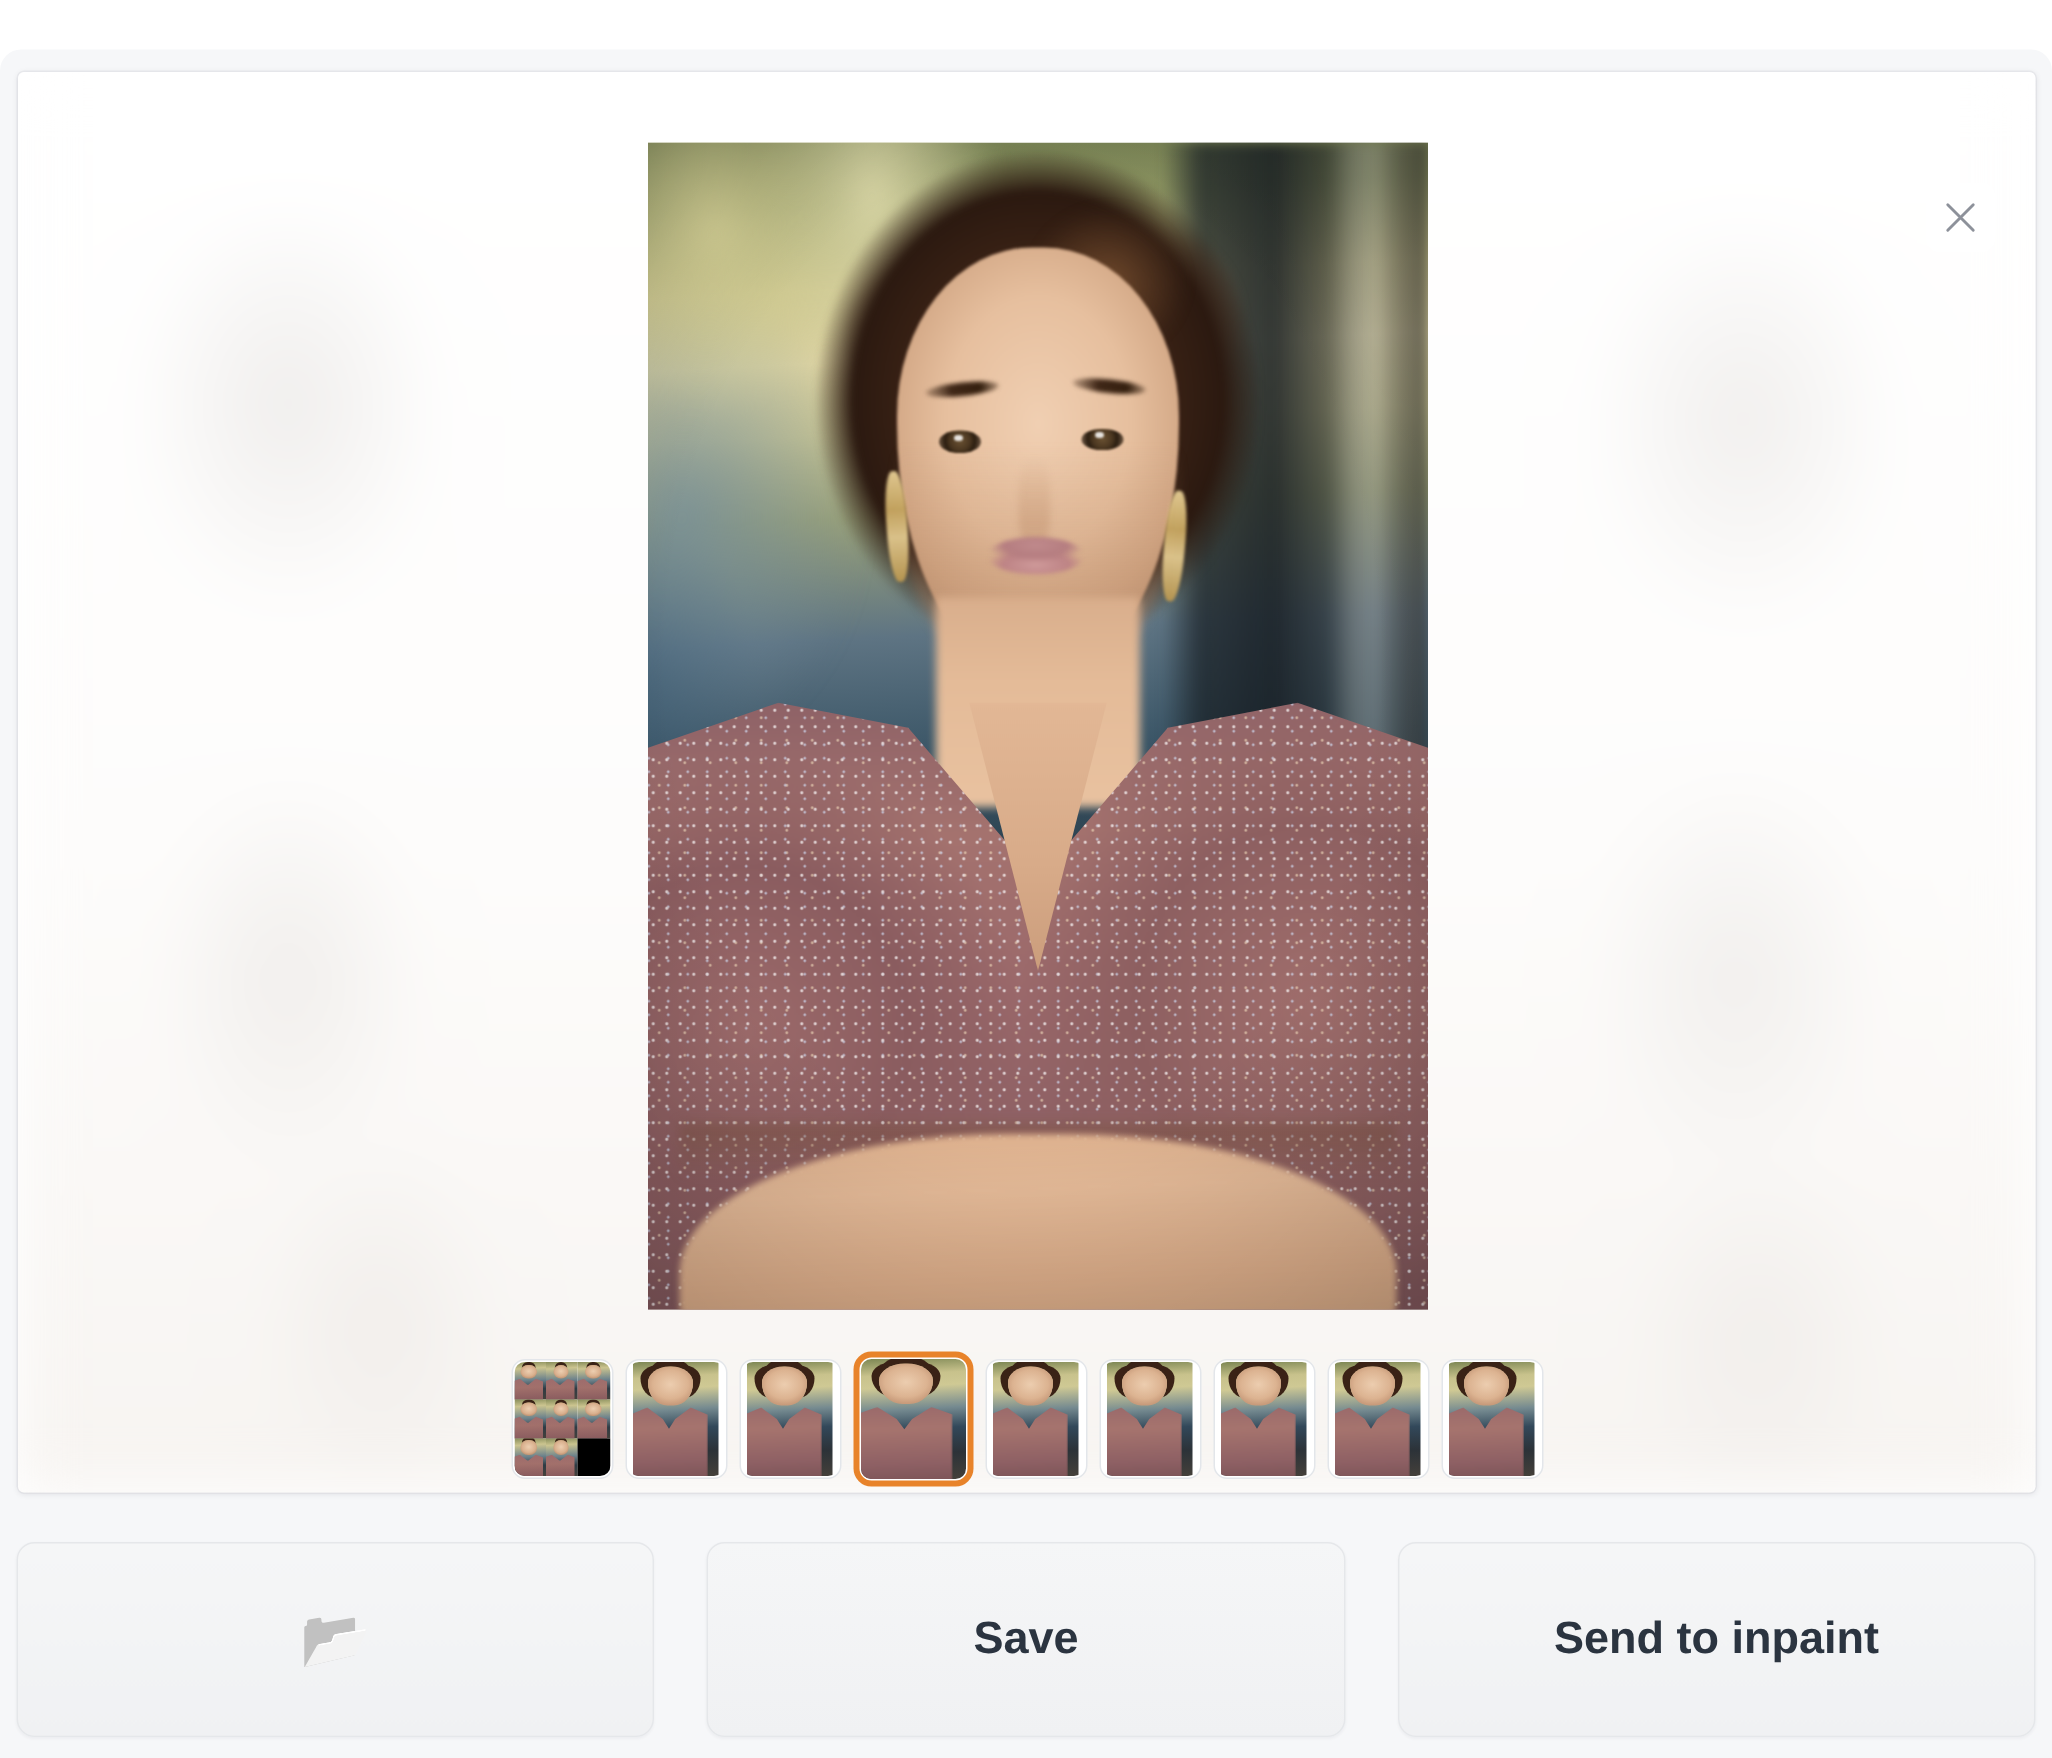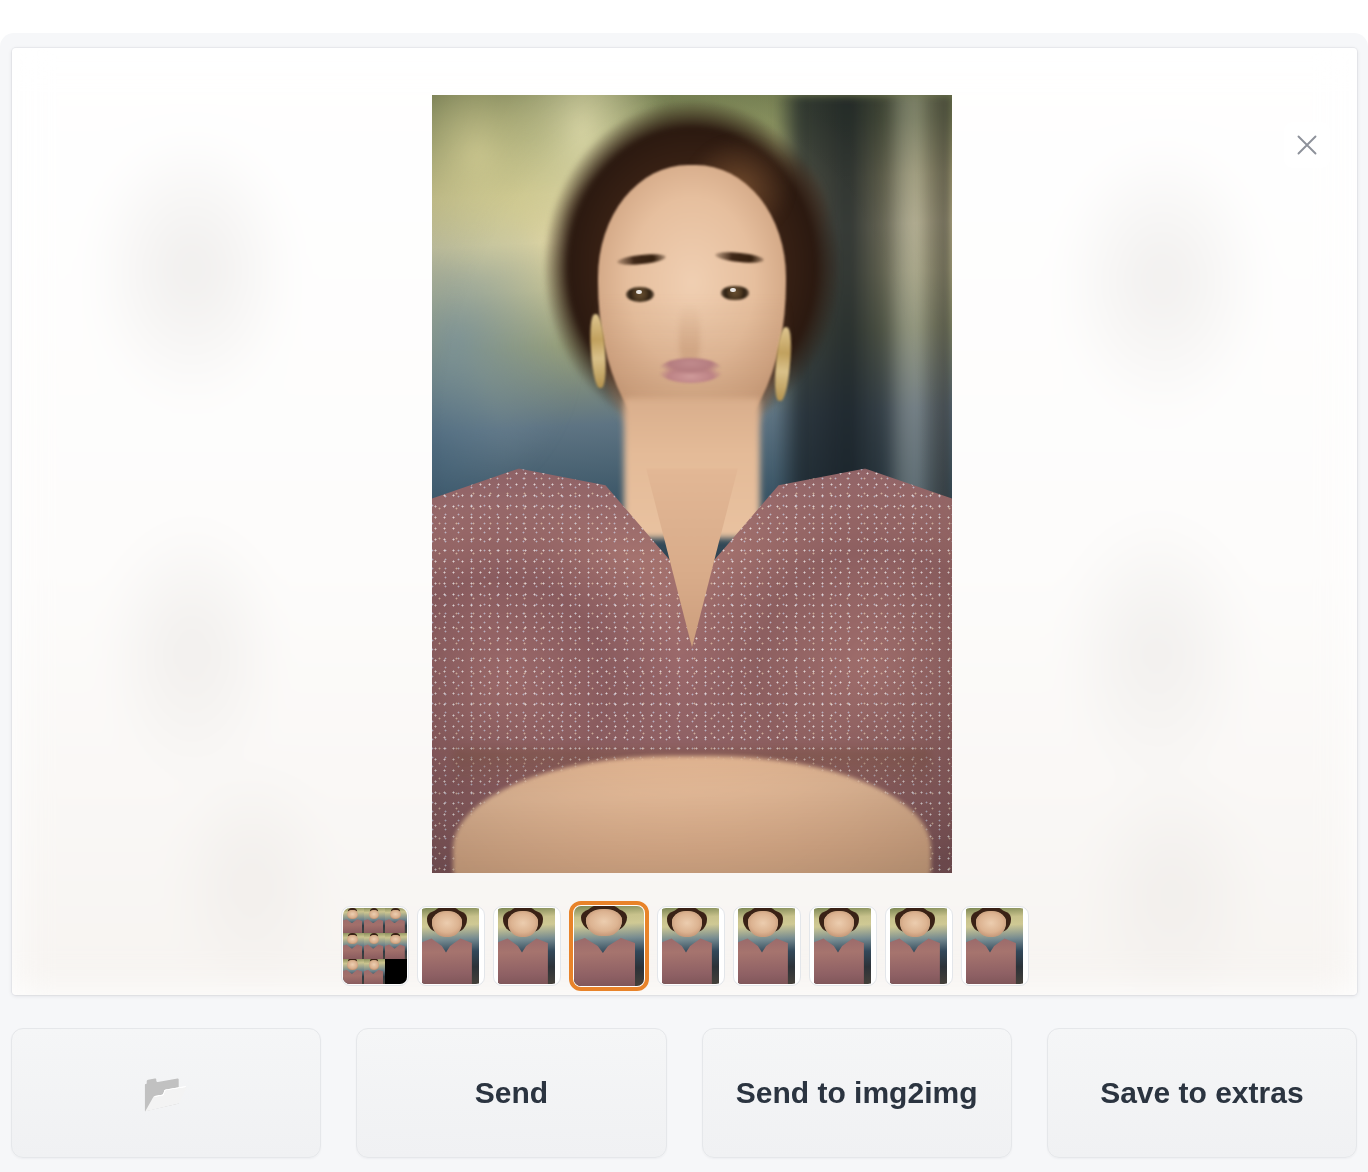--- a/index.html
+++ b/index.html
@@ -496,24 +496,23 @@
 
       </div>
     </div>
 
     <div class="button-row">
 
       <button class="action-button icon-button">
         <span class="folder-glyph">📂</span>
       </button>
 
-      <button class="action-button">Send</button>
-
-
-      <button class="action-button">Send to img2img</button>
-
-
-      <button class="action-button">Save to extras</button>
+      <button class="action-button">Save</button>
+
+
+
+
+      <button class="action-button">Send to inpaint</button>
 
     </div>
 
   </div>
 </div>
 
 </body></html>

